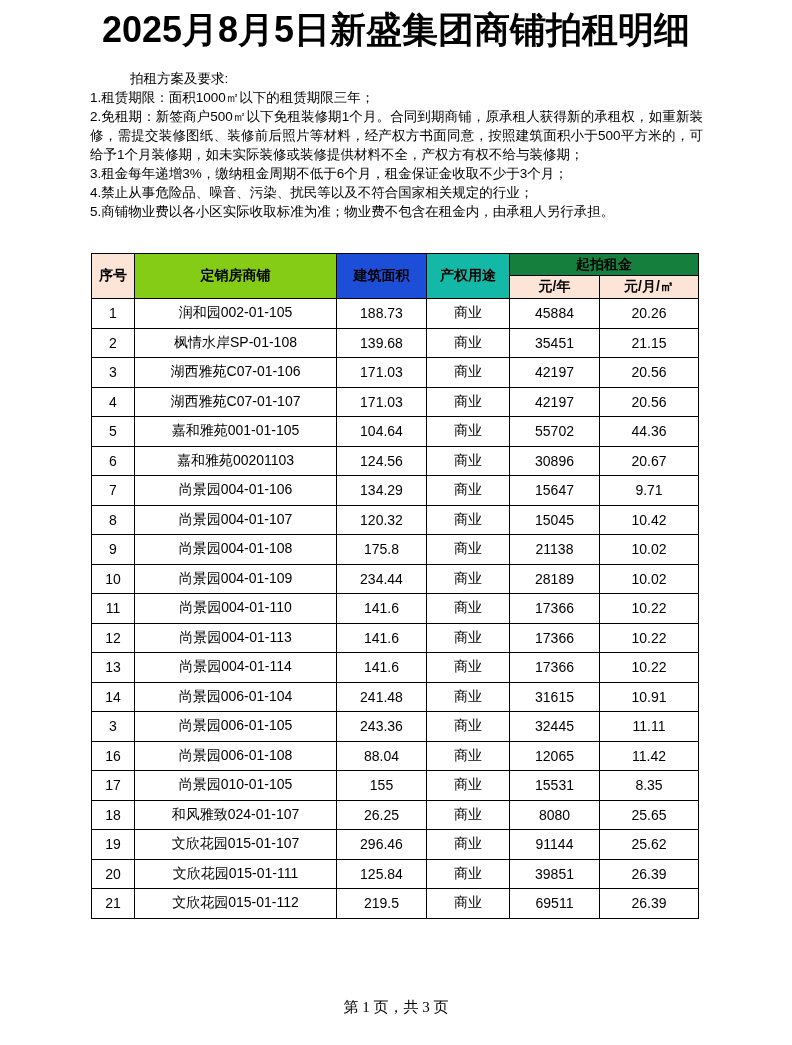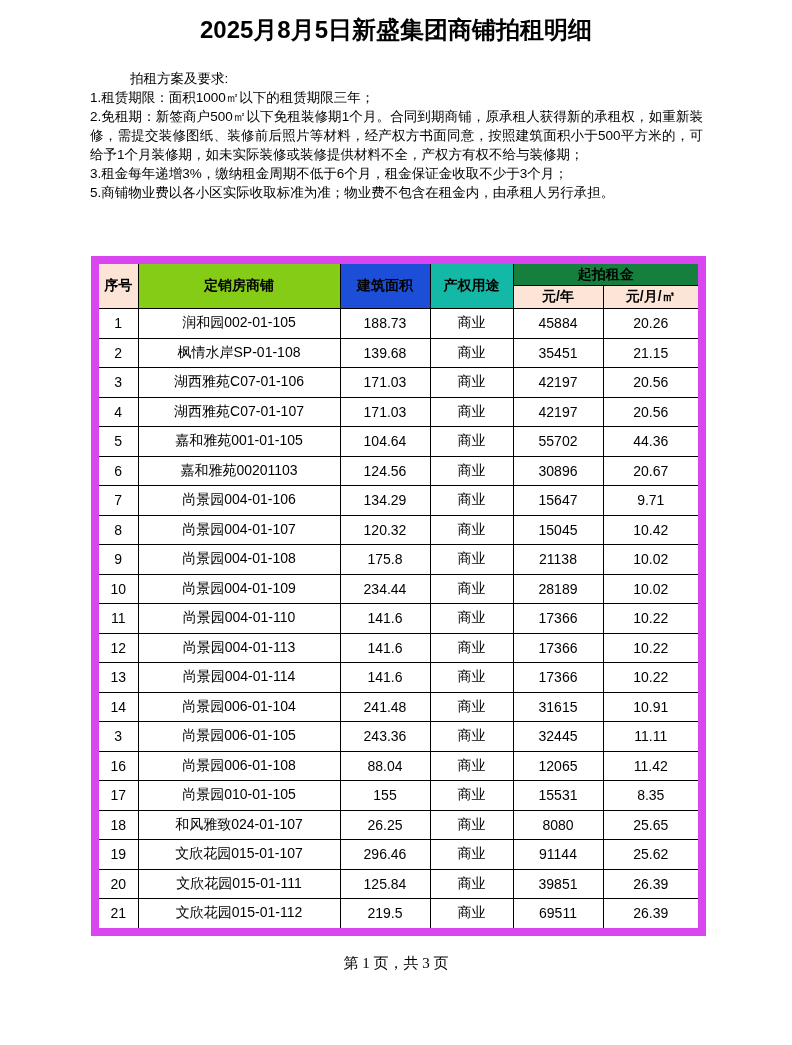--- a/index.html
+++ b/index.html
@@ -16,39 +16,39 @@
     overflow: hidden;
   }
   .page {
     width: 792px;
     height: 1045px;
     position: relative;
   }
   .doc-title {
     padding-top: 13px;
     text-align: center;
-    font-size: 24px;
+    font-size: 36px;
     font-weight: bold;
     line-height: 34px;
     letter-spacing: 0px;
   }
   .requirements {
     margin: 22px 0 0 90px;
     width: 613px;
     font-size: 13.5px;
     line-height: 19px;
     text-align: justify;
   }
   .requirements .req-heading { font-weight: normal; margin-left: 40px; }
   table.rental {
     border-collapse: collapse;
     table-layout: fixed;
-    margin: 54px 0 0 91px;
+    margin: 32px 0 0 91px;
     width: 607px;
-    border: 8px solid #d946ef;
+    border: 1px solid #d946ef;
   }
   table.rental th, table.rental td {
     border: 1.5px solid #000;
     text-align: center;
     vertical-align: middle;
     padding: 0;
     overflow: hidden;
     white-space: nowrap;
   }
   table.rental thead th {
@@ -64,21 +64,21 @@
   }
   .col-no    { width: 43px; }
   .col-shop  { width: 202px; }
   .col-area  { width: 90px; }
   .col-use   { width: 83px; }
   .col-year  { width: 90px; }
   .col-month { width: 99px; }
   .doc-footer {
     position: absolute;
     left: 0;
-    top: 954px;
+    top: 998px;
     width: 792px;
     text-align: center;
     font-family: "Liberation Serif", serif;
     font-size: 15px;
   }
 </style>
 </head>
 <body>
 
 <div class="page">
@@ -88,20 +88,21 @@
   <div class="requirements">
     <div class="req-heading">拍租方案及要求:</div>
     <div>
 
         <div class="req-item">1.租赁期限：面积1000㎡以下的租赁期限三年；</div>
 
         <div class="req-item">2.免租期：新签商户500㎡以下免租装修期1个月。合同到期商铺，原承租人获得新的承租权，如重新装修，需提交装修图纸、装修前后照片等材料，经产权方书面同意，按照建筑面积小于500平方米的，可给予1个月装修期，如未实际装修或装修提供材料不全，产权方有权不给与装修期；</div>
 
         <div class="req-item">3.租金每年递增3%，缴纳租金周期不低于6个月，租金保证金收取不少于3个月；</div>
 
+        <div class="req-item">4.禁止从事危险品、噪音、污染、扰民等以及不符合国家相关规定的行业；</div>
 
         <div class="req-item">5.商铺物业费以各小区实际收取标准为准；物业费不包含在租金内，由承租人另行承担。</div>
 
       </div>
   </div>
 
   <table class="rental">
     <colgroup>
       <col class="col-no">
       <col class="col-shop">

